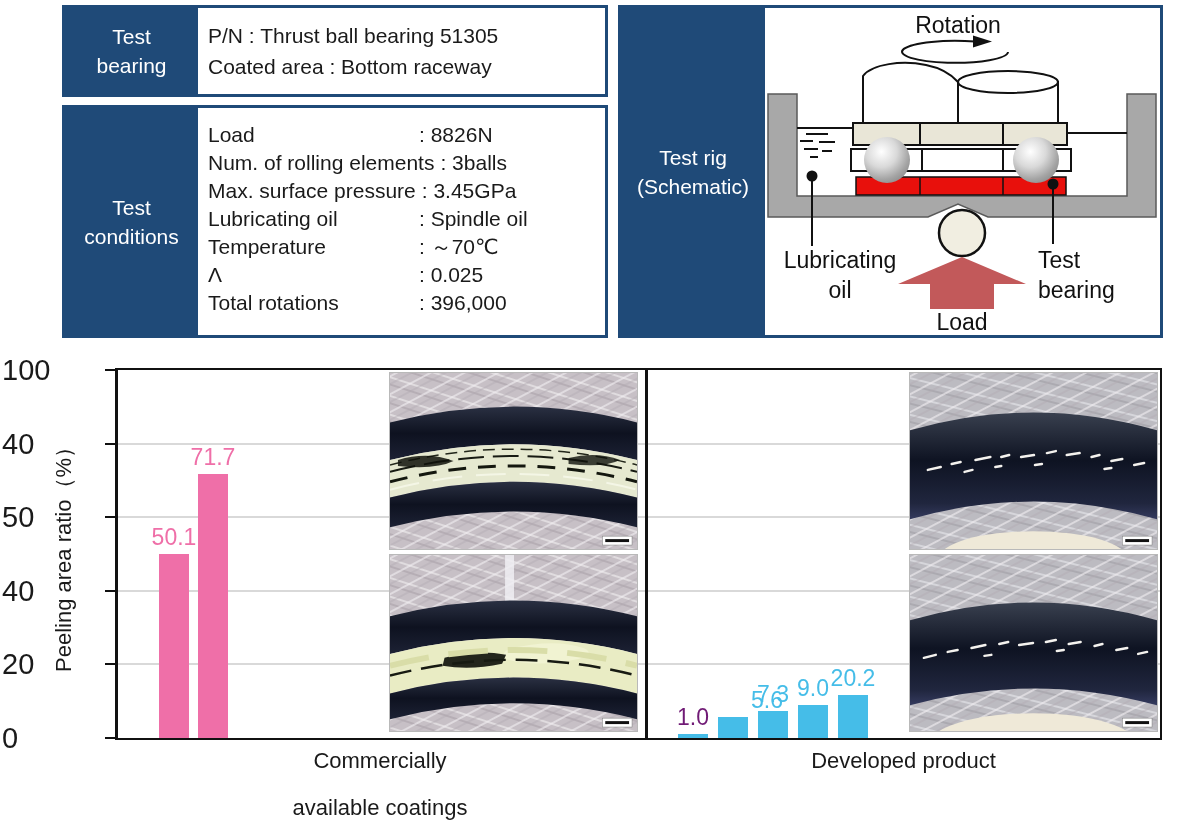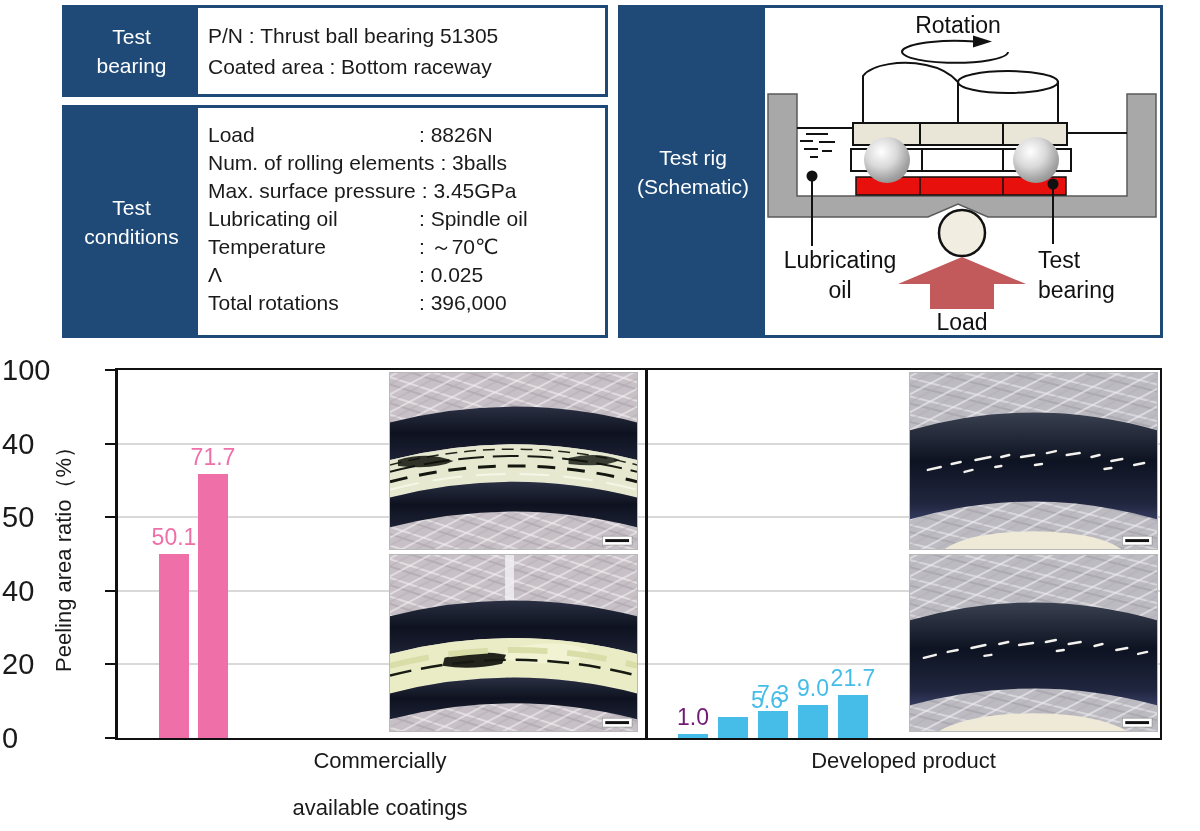--- a/index.html
+++ b/index.html
@@ -177,21 +177,21 @@
         <div class="bar-value-label" style="left: 95px; bottom: 266.856px; color: rgb(239, 111, 168);">71.7</div>
         <div class="bar" style="left: 560px; width: 30px; height: 3.68px; background: rgb(69, 189, 232);"></div>
         <div class="bar-value-label" style="left: 575px; bottom: 6.68px; color: #701a75;">1.0</div>
         <div class="bar" style="left: 600px; width: 30px; height: 20.608px; background: rgb(69, 189, 232);"></div>
         <div class="bar-value-label" style="left: 649px; bottom: 23.608px; color: rgb(69, 189, 232);">5.6</div>
         <div class="bar" style="left: 640px; width: 30px; height: 26.864px; background: rgb(69, 189, 232);"></div>
         <div class="bar-value-label" style="left: 655px; bottom: 29.864px; color: rgb(69, 189, 232);">7.3</div>
         <div class="bar" style="left: 680px; width: 30px; height: 33.12px; background: rgb(69, 189, 232);"></div>
         <div class="bar-value-label" style="left: 695px; bottom: 36.12px; color: rgb(69, 189, 232);">9.0</div>
         <div class="bar" style="left: 720px; width: 30px; height: 43.056px; background: rgb(69, 189, 232);"></div>
-        <div class="bar-value-label" style="left: 735px; bottom: 46.056px; color: rgb(69, 189, 232);">21.7</div>
+        <div class="bar-value-label" style="left: 735px; bottom: 46.056px; color: rgb(69, 189, 232);">20.2</div>
       </div>
 
     <div class="micrograph" style="left:271px;top:2px;width:249px;height:178px">
       <svg width="247" height="176" viewBox="0 0 249 178" preserveAspectRatio="none">
         <defs>
           <pattern id="scrA" width="18" height="18" patternUnits="userSpaceOnUse" patternTransform="rotate(18)">
             <rect width="18" height="18" fill="#c7c0c6"></rect>
             <line x1="0" y1="4" x2="18" y2="4" stroke="#ece8ea" stroke-width="1.4"></line>
             <line x1="0" y1="11" x2="18" y2="11" stroke="#a59da5" stroke-width="1"></line>
           </pattern>

